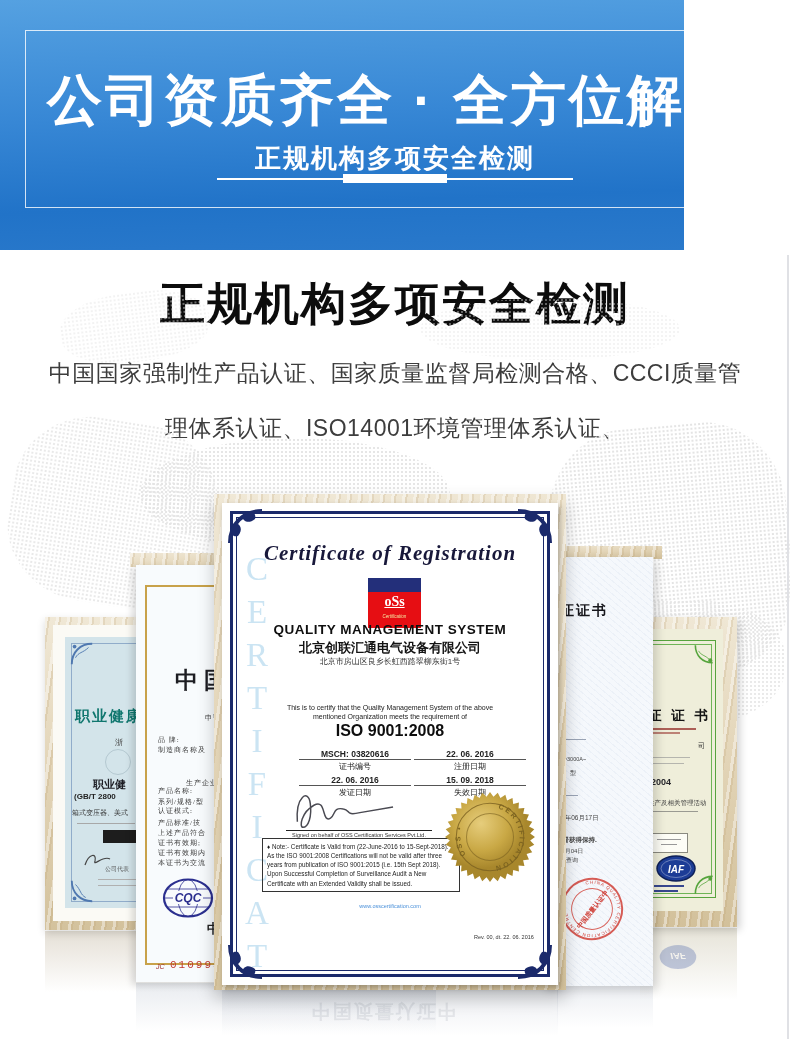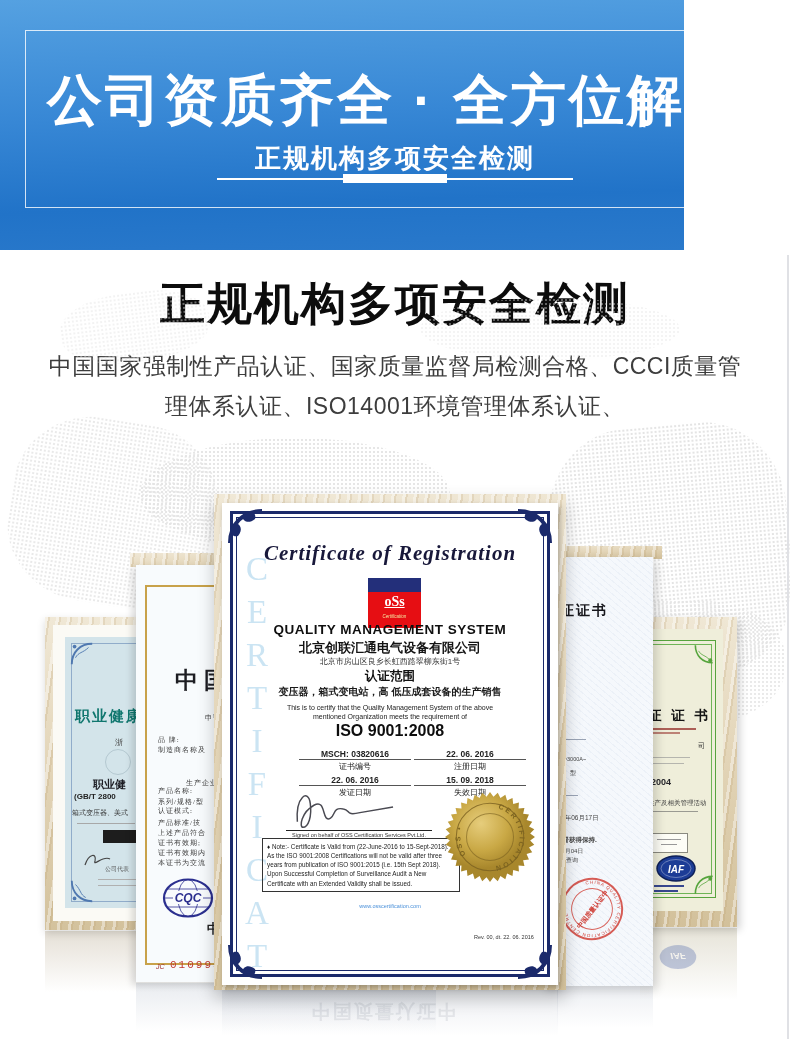--- a/index.html
+++ b/index.html
@@ -13,21 +13,21 @@
   .banner-title{left:0;top:64px;width:790px;text-align:center;color:#fff;font-size:55px;
     font-weight:bold;letter-spacing:3px;white-space:nowrap;}
   .banner-sub{left:0;top:141px;width:790px;text-align:center;color:#fff;font-size:26px;
     font-weight:bold;letter-spacing:2px;}
   .div-thin{left:217px;top:178px;width:356px;height:2px;background:#fff;}
   .div-thick{left:343px;top:174px;width:104px;height:9px;background:#fff;}
   
   .intro-h{left:0;top:274px;width:790px;text-align:center;color:#0c0c0c;font-size:45px;
     font-weight:900;letter-spacing:2px;}
   .intro-p{left:48px;top:346px;width:694px;text-align:center;color:#3d3d3d;font-size:23px;
-    line-height:40px;letter-spacing:.5px;}
+    line-height:55px;letter-spacing:.5px;}
   
   .dots{background-image:radial-gradient(circle,#e4e4e4 1.1px,transparent 1.25px);
     background-size:4px 4px;z-index:0;}
   
   .wood{background:
     repeating-linear-gradient(98deg,rgba(255,255,255,.4) 0 3px,rgba(186,158,110,.22) 3px 5px,rgba(0,0,0,0) 5px 11px),
     linear-gradient(175deg,#f0e8d6 0%,#e3d5b8 45%,#d2c09a 100%);}
   .edge-line{right:1px;top:255px;bottom:0;width:2px;background:#e0e1e5;z-index:9;}
   
   .c1{left:45px;top:617px;width:183px;height:313px;z-index:1;box-shadow:0 3px 8px rgba(0,0,0,.15);}
@@ -303,22 +303,20 @@
   <div class="abs wm">CERTIFICATE</div>
   <div class="abs m-title">Certificate of Registration</div>
   <div class="abs m-logo">
     <div class="abs m-logo-band"></div>
     <div class="abs m-logo-txt">oSs</div>
     <div class="abs m-logo-sub">Certification</div>
   </div>
   <div class="abs m-co">北京创联汇通电气设备有限公司</div>
   <div class="abs m-sys">QUALITY MANAGEMENT SYSTEM</div>
   <div class="abs m-addr">北京市房山区良乡长虹西路翠柳东街1号</div>
-  <div class="abs m-scope-t">认证范围</div>
-  <div class="abs m-scope">变压器，箱式变电站，高 低压成套设备的生产销售</div>
   <div class="abs m-cert">This is to certify that the Quality Management System of the above mentioned Organization meets the requirement of</div>
   <div class="abs m-std">ISO 9001:2008</div>
   <div class="fv" style="left:77px;top:246px;">MSCH: 03820616</div>
   <div class="fk" style="left:77px;top:258px;">证书编号</div>
   <div class="fv" style="left:192px;top:246px;">22. 06. 2016</div>
   <div class="fk" style="left:192px;top:258px;">注册日期</div>
   <div class="fv" style="left:77px;top:272px;">22. 06. 2016</div>
   <div class="fk" style="left:77px;top:284px;">发证日期</div>
   <div class="fv" style="left:192px;top:272px;">15. 09. 2018</div>
   <div class="fk" style="left:192px;top:284px;">失效日期</div>

